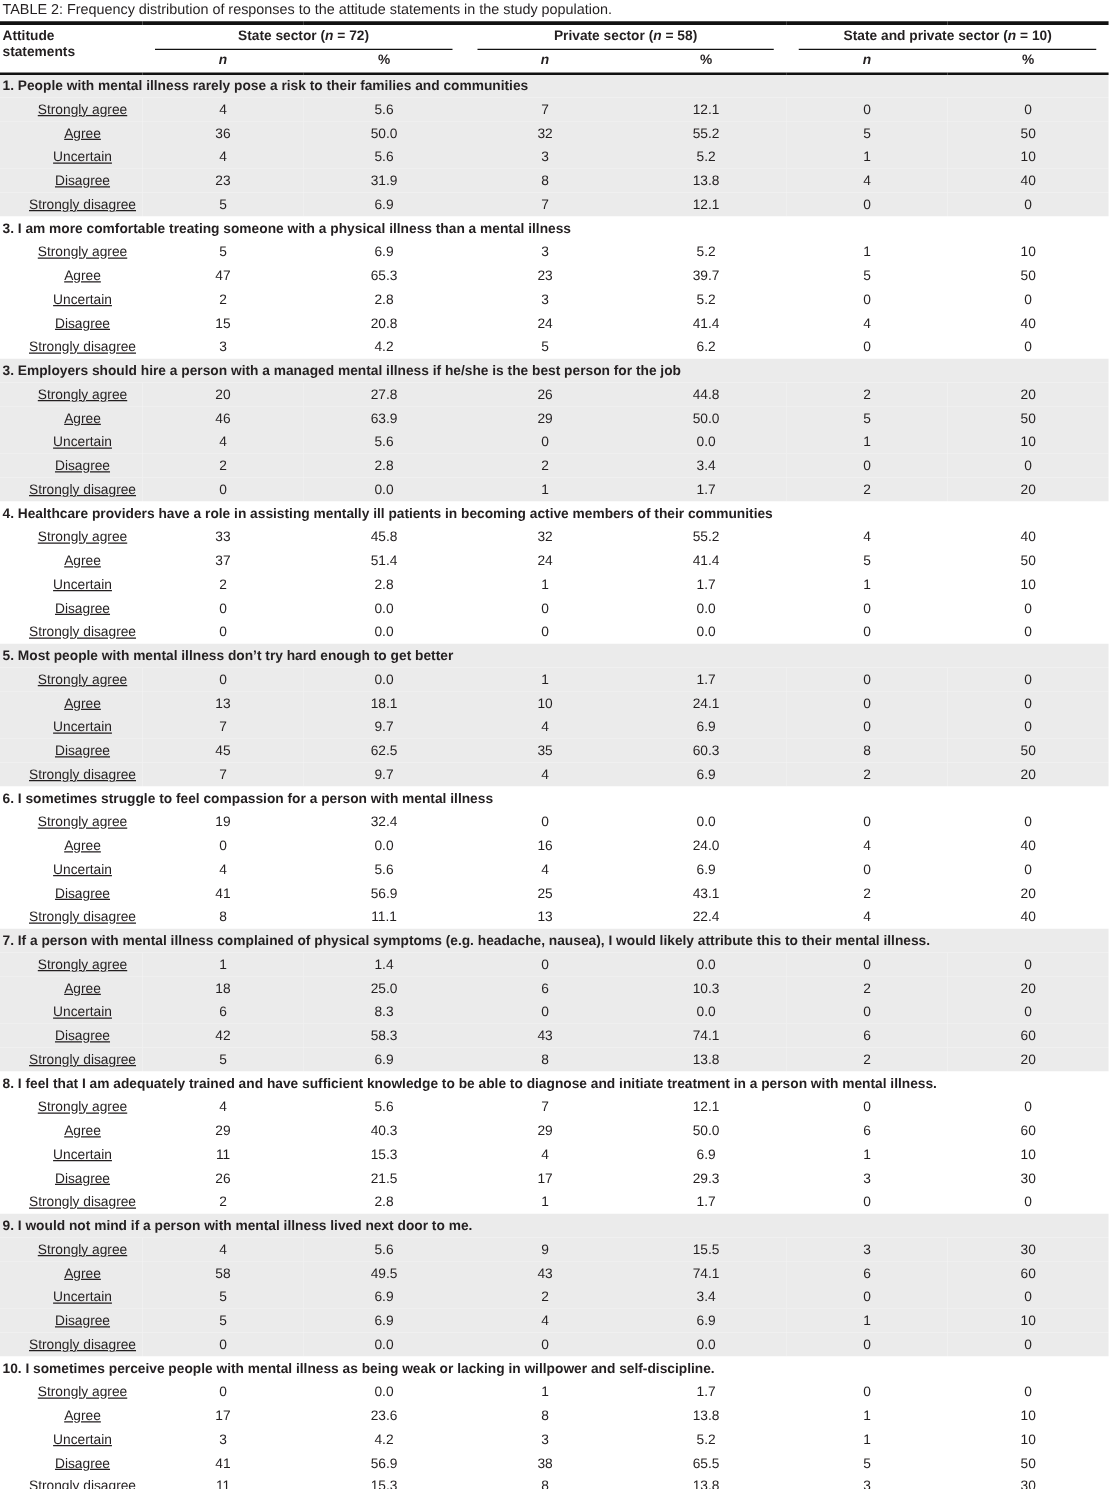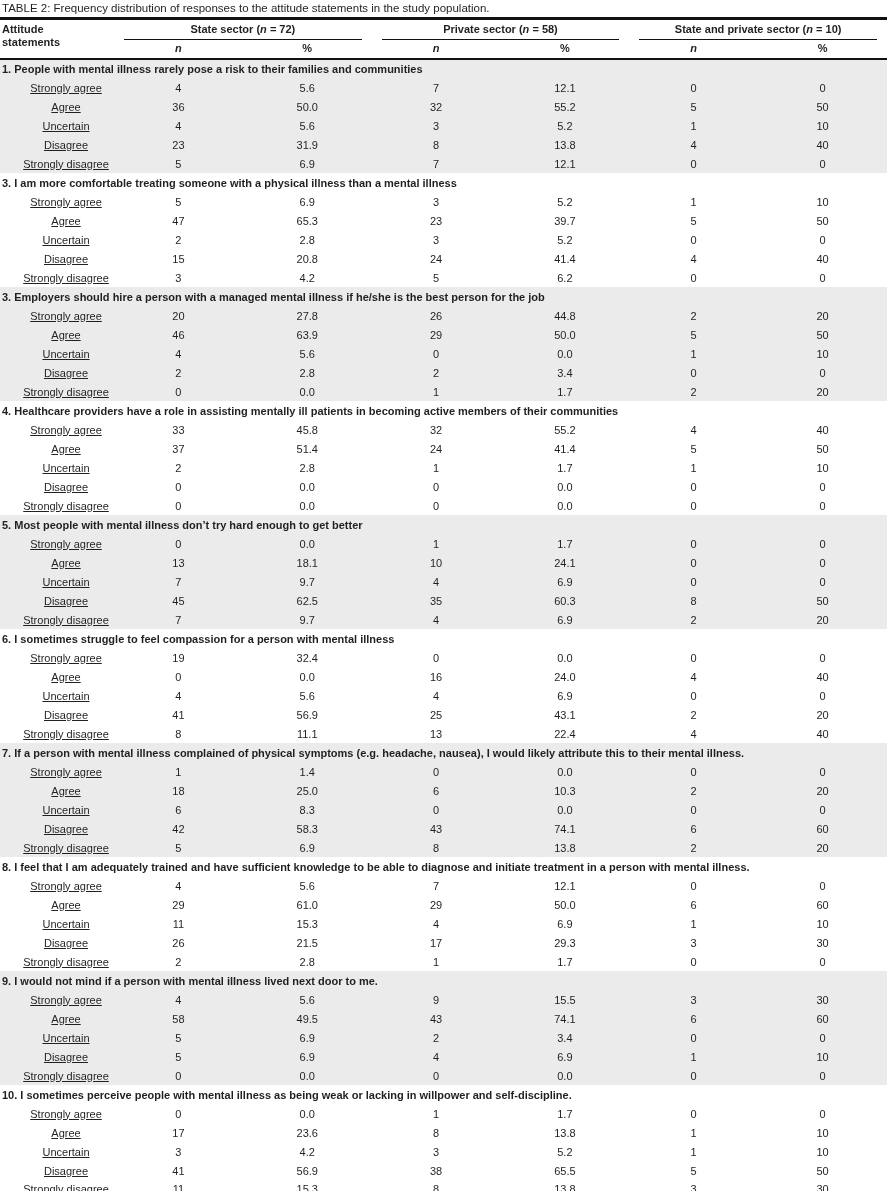--- a/index.html
+++ b/index.html
@@ -453,21 +453,21 @@
           <td class="num-cell">4</td>
           <td class="num-cell">5.6</td>
           <td class="num-cell">7</td>
           <td class="num-cell">12.1</td>
           <td class="num-cell">0</td>
           <td class="num-cell">0</td>
         </tr>
         <tr class="data-row">
           <td class="label-cell">Agree</td>
           <td class="num-cell">29</td>
-          <td class="num-cell">61.0</td>
+          <td class="num-cell">40.3</td>
           <td class="num-cell">29</td>
           <td class="num-cell">50.0</td>
           <td class="num-cell">6</td>
           <td class="num-cell">60</td>
         </tr>
         <tr class="data-row">
           <td class="label-cell">Uncertain</td>
           <td class="num-cell">11</td>
           <td class="num-cell">15.3</td>
           <td class="num-cell">4</td>

